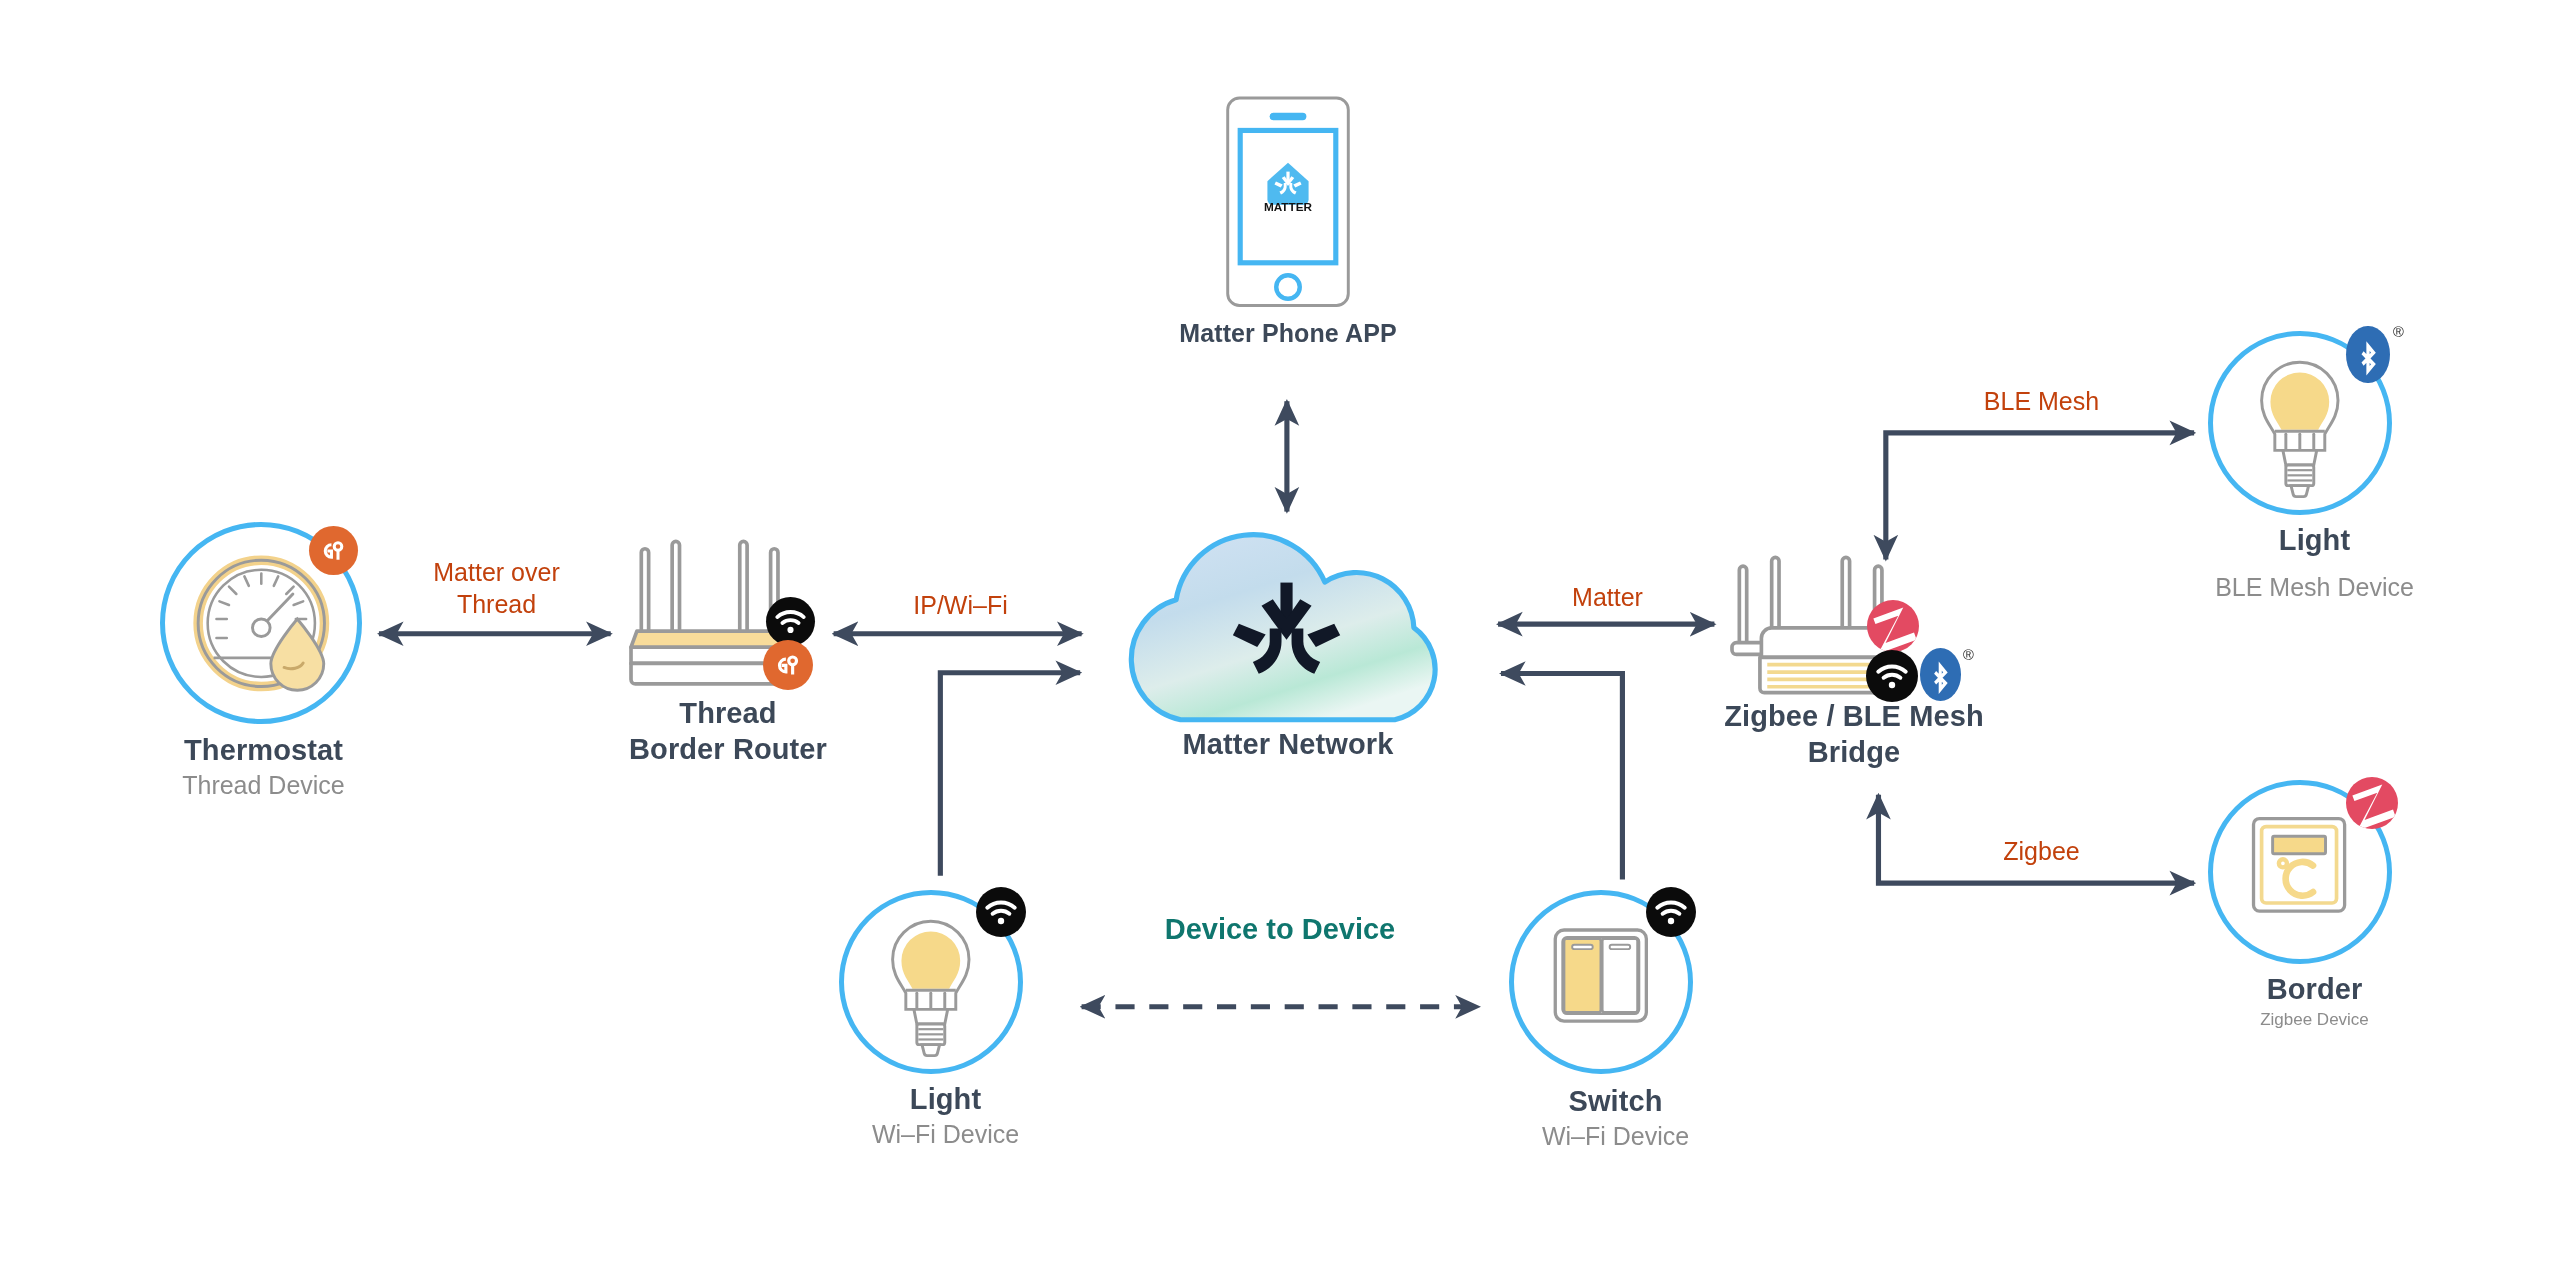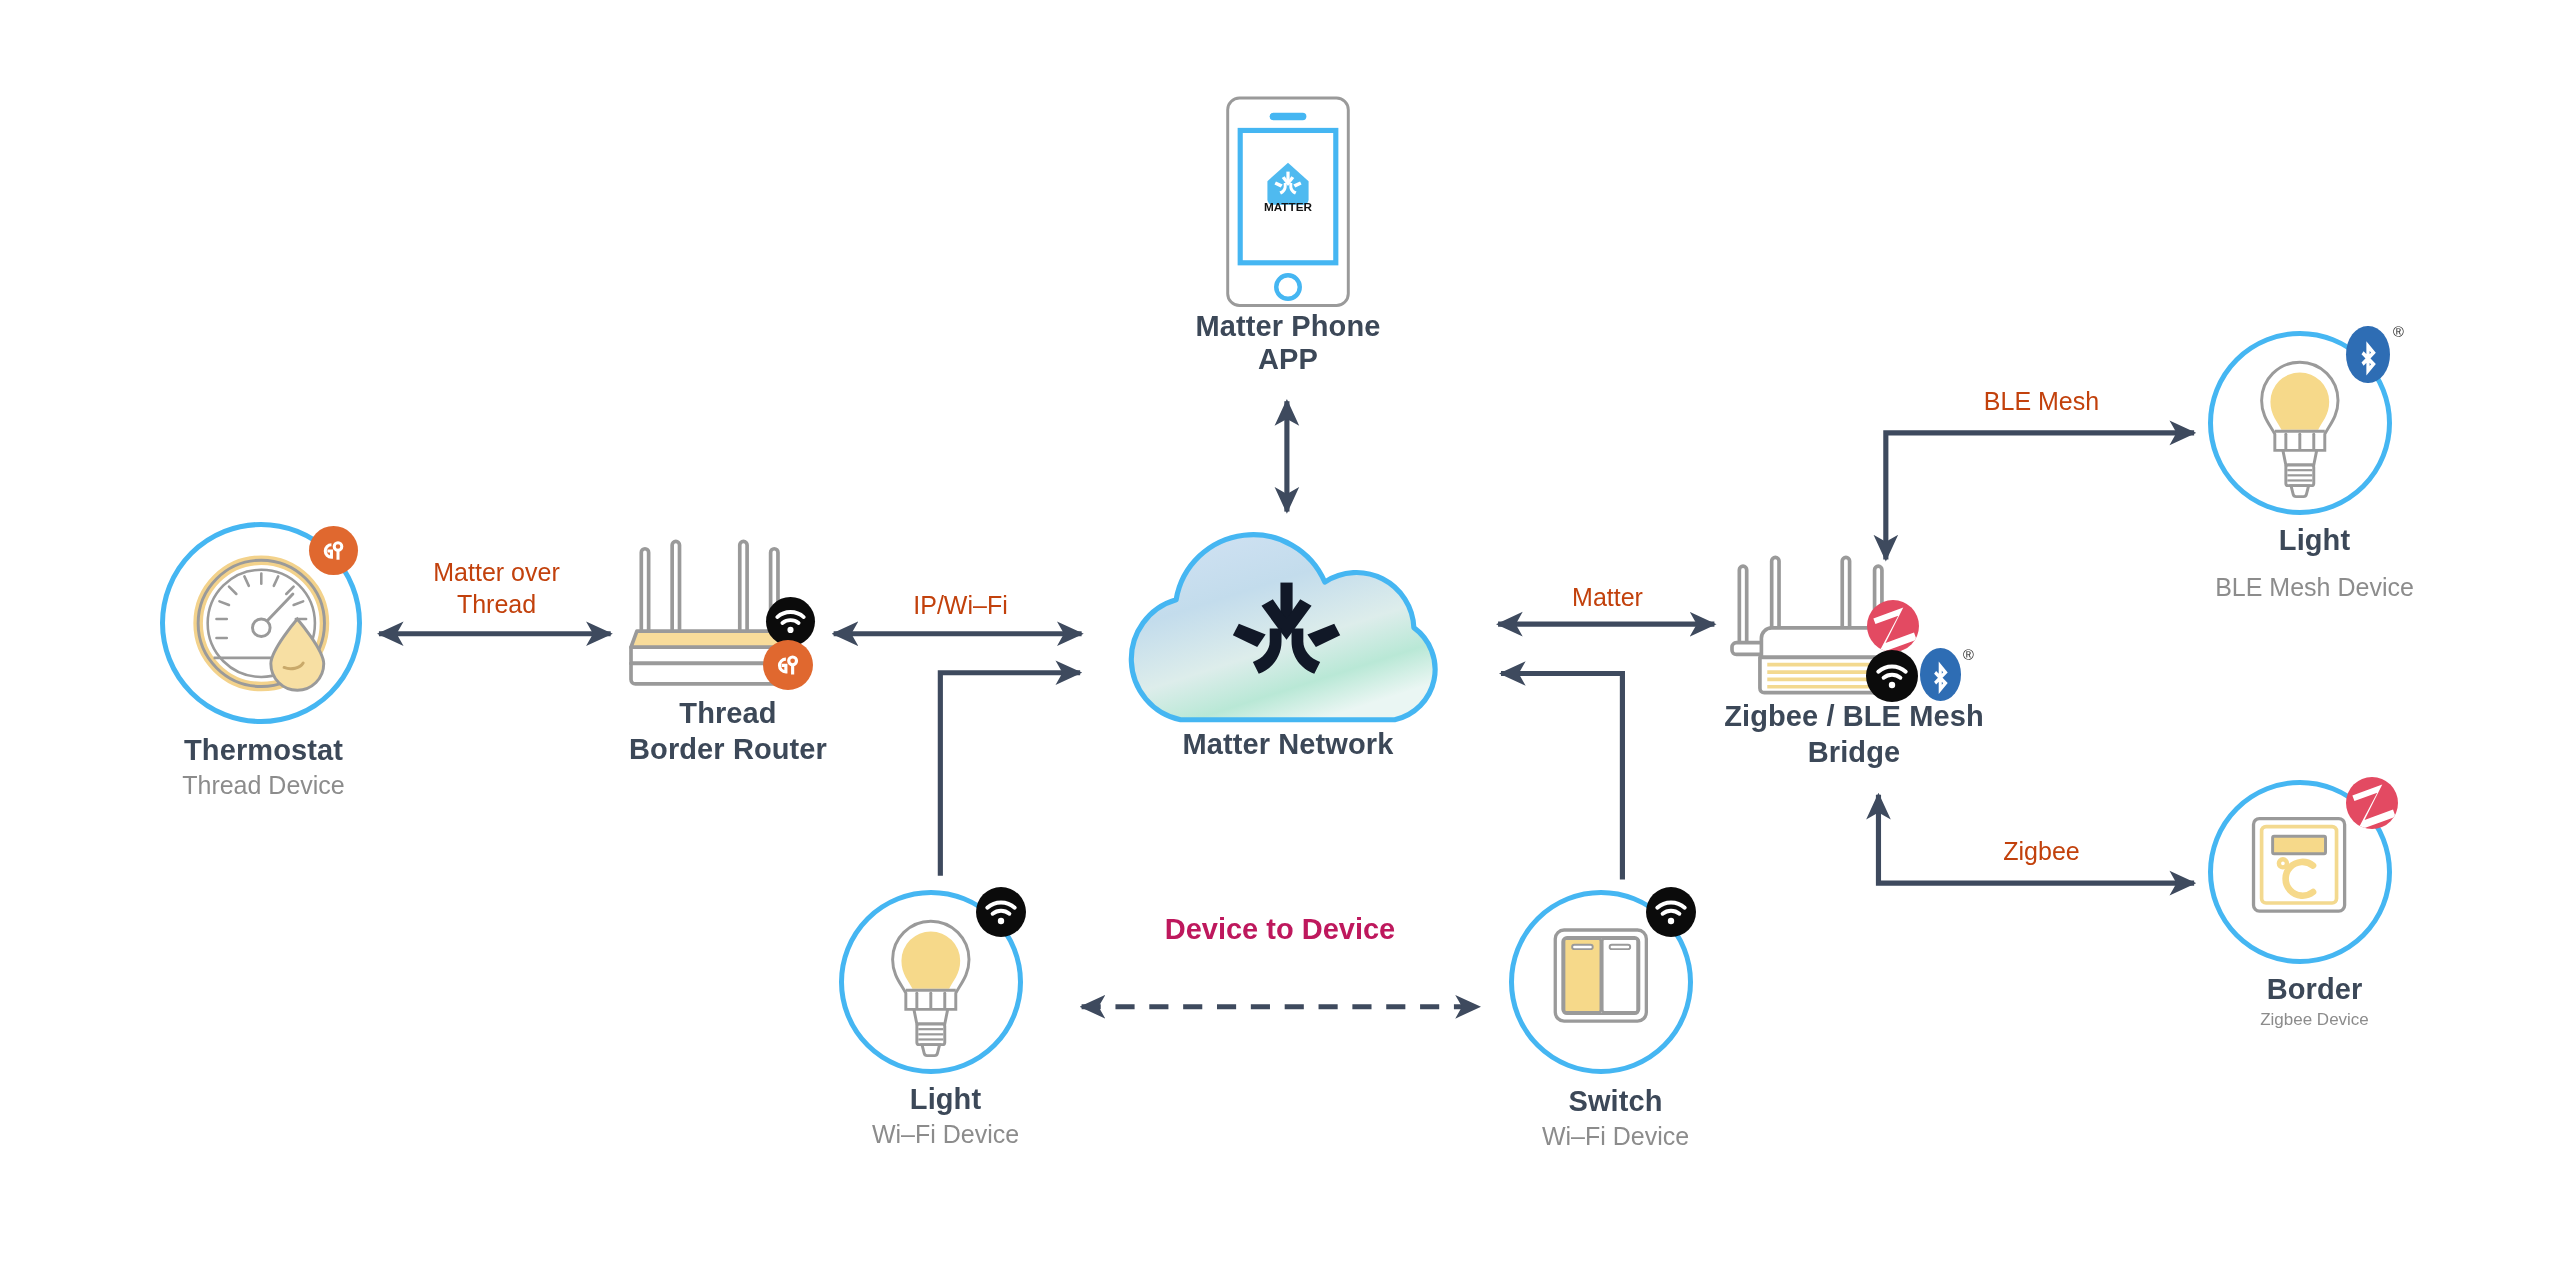--- a/index.html
+++ b/index.html
@@ -9,21 +9,21 @@
   .node{position:absolute;}
   .ring{position:absolute;border-radius:50%;border:5.2px solid #45B6F2;
         background:#ffffff;box-sizing:border-box;}
   .cap{position:absolute;text-align:center;width:100%;left:0;}
   .cap .t1{font-weight:bold;color:#3C4858;letter-spacing:0.1px;}
   .cap .t2{color:#8C8C8C;}
   .badge{position:absolute;border-radius:50%;display:flex;
          align-items:center;justify-content:center;}
   svg{display:block;overflow:visible;}
   .edgelabel{position:absolute;color:#c2410c;text-align:center;white-space:pre-line;line-height:1.28;}
-  .d2d{position:absolute;color:#be185d;font-weight:bold;text-align:center;line-height:1.22;}
+  .d2d{position:absolute;color:#0f766e;font-weight:bold;text-align:center;line-height:1.22;}
 </style>
 </head>
 <body>
 
 <div class="stage">
 
   <svg style="position:absolute;left:0;top:0;" width="2576" height="1266" viewBox="0 0 3501 1720">
     <defs>
       <marker id="ah" viewBox="0 0 10 10" refX="9.2" refY="5" markerWidth="5.2" markerHeight="5.2" orient="auto-start-reverse">
         <path d="M0,0.4 L10,5 L0,9.6 L2.6,5 Z" fill="#3E4A5E"></path>
@@ -89,21 +89,21 @@
           <path d="M1.8,1.6 L1.8,6 C1.8,11.2 5,15.6 9.6,17.2 L11.6,13.2 C8,12 5.8,9.2 5.8,6 L5.8,1.6 Z"></path>
           <path d="M-7.2,3.4 L-10,7.6 L-18.4,3.6 L-16.4,-0.4 Z"></path>
           <path d="M7.2,3.4 L10,7.6 L18.4,3.6 L16.4,-0.4 Z"></path>
         </g>
       </g>
       <g transform="translate(170,162)">
         <text x="0" y="0" text-anchor="middle" font-family="'Liberation Sans',sans-serif" font-size="16" font-weight="bold" fill="#141414">MATTER</text>
       </g>
     </svg>
     <div class="cap" style="top:218px;">
-      <div class="t1" style="font-size:29px;">Matter Phone APP</div>
+      <div class="t1" style="font-size:25px;margin-top:9px;">Matter Phone APP</div>
     </div>
   </div>
 
   <div class="node" style="left:153px;top:522px;width:221px;">
     <div class="ring" style="left:7.4px;top:0;width:202px;height:202px;"></div>
     <svg width="221" height="202" viewBox="0 0 300 275" style="position:absolute;left:0;top:0;">
       <circle cx="147" cy="138" r="86" fill="none" stroke="#F3D28B" stroke-width="13"></circle>
       <circle cx="147" cy="138" r="86" fill="none" stroke="#9A9A9A" stroke-width="4"></circle>
       <circle cx="147" cy="138" r="73" fill="none" stroke="#9A9A9A" stroke-width="3.5"></circle>
       <line x1="82" y1="185" x2="212" y2="185" stroke="#9A9A9A" stroke-width="3.5"></line>

